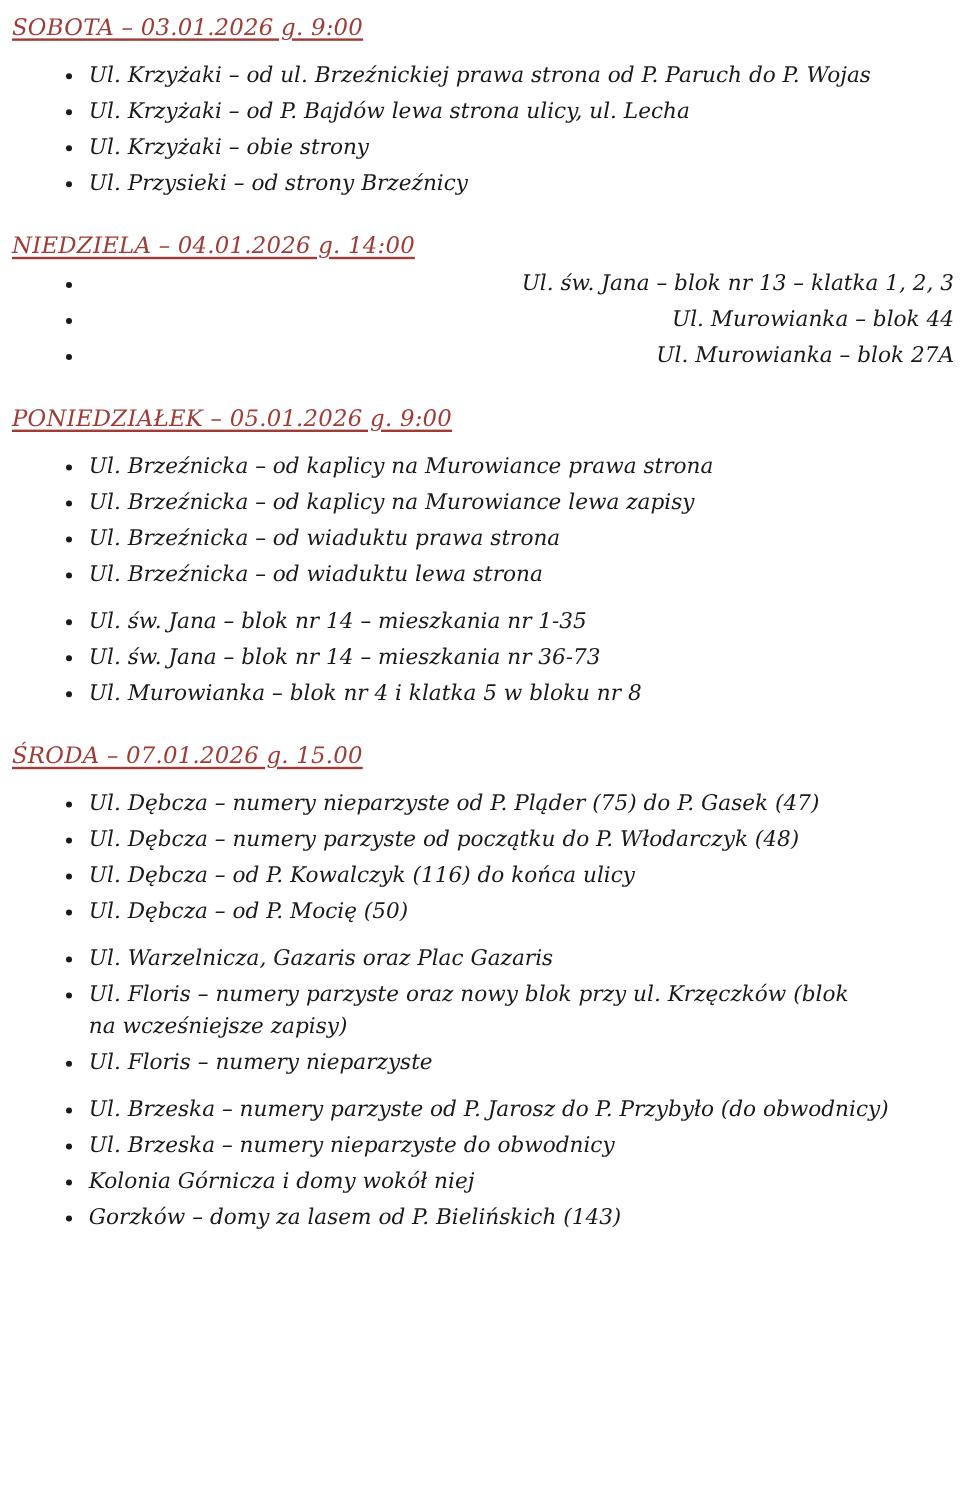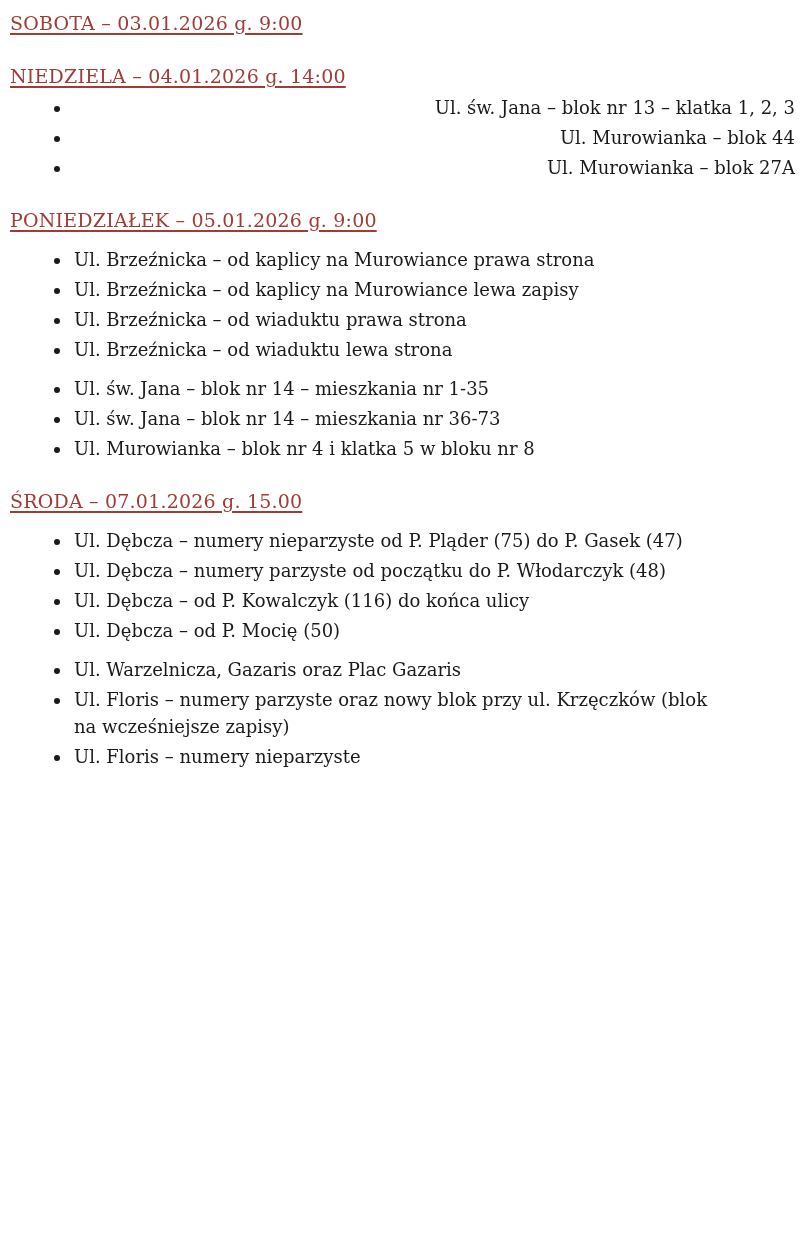--- a/index.html
+++ b/index.html
@@ -9,21 +9,21 @@
   }
   body {
     width: 807px;
     color: #1a1a1a;
     font-family: "DejaVu Serif", "Liberation Serif", serif;
     font-size: 18px;
   }
   .doc {
     padding: 10px 12px 16px 10px;
   }
-  .day-section { margin: 0; }
+  .day-section { margin: 0; font-style: italic; }
   .day-heading {
     color: #a03b35;
     font-size: 19px;
     font-weight: 400;
     line-height: 27px;
     margin: 26px 0 0 0;
     max-width: 760px;
     letter-spacing: 0.2px;
     text-decoration: underline;
     text-decoration-thickness: 1.5px;
@@ -44,20 +44,26 @@
   .street-item::marker { color: #1a1a1a; }
   .street-item.wrap-narrow { max-width: 660px; }
 </style>
 </head>
 <body>
 
 <div class="doc">
 
   <section class="day-section">
     <h2 class="day-heading">SOBOTA – 03.01.2026 g. 9:00</h2>
+    <ul class="street-list">
+      <li class="street-item">Ul. Krzyżaki – od ul. Brzeźnickiej prawa strona od P. Paruch do P. Wojas</li>
+      <li class="street-item">Ul. Krzyżaki – od P. Bajdów lewa strona ulicy, ul. Lecha</li>
+      <li class="street-item">Ul. Krzyżaki – obie strony</li>
+      <li class="street-item">Ul. Przysieki – od strony Brzeźnicy</li>
+    </ul>
   </section>
 
   <section class="day-section">
     <h2 class="day-heading">NIEDZIELA – 04.01.2026 g. 14:00</h2>
     <ul class="street-list tight">
       <li class="street-item">Ul. św. Jana – blok nr 13 – klatka 1, 2, 3</li>
       <li class="street-item">Ul. Murowianka – blok 44</li>
       <li class="street-item">Ul. Murowianka – blok 27A</li>
     </ul>
   </section>
@@ -92,15 +98,21 @@
 
   <section class="day-section">
     <ul class="street-list">
       <li class="street-item">Ul. Warzelnicza, Gazaris oraz Plac Gazaris</li>
       <li class="street-item wrap-narrow">Ul. Floris – numery parzyste oraz nowy blok przy ul. Krzęczków (blok na wcześniejsze zapisy)</li>
       <li class="street-item">Ul. Floris – numery nieparzyste</li>
     </ul>
   </section>
 
   <section class="day-section">
+    <ul class="street-list">
+      <li class="street-item">Ul. Brzeska – numery parzyste od P. Jarosz do P. Przybyło (do obwodnicy)</li>
+      <li class="street-item">Ul. Brzeska – numery nieparzyste do obwodnicy</li>
+      <li class="street-item">Kolonia Górnicza i domy wokół niej</li>
+      <li class="street-item">Gorzków – domy za lasem od P. Bielińskich (143)</li>
+    </ul>
   </section>
 
 </div>
 
 </body></html>

